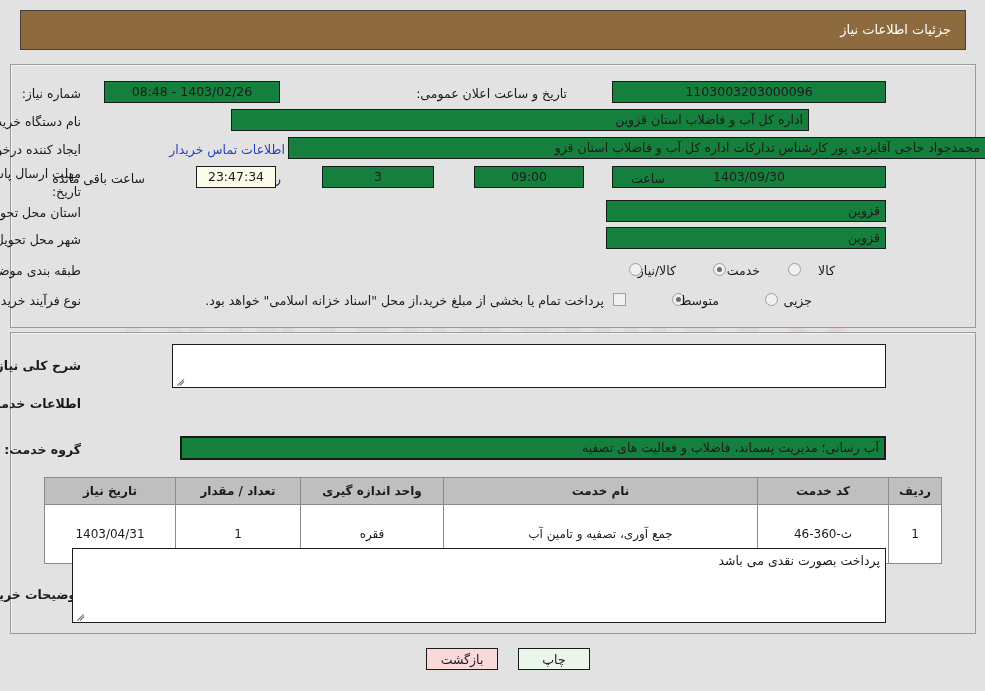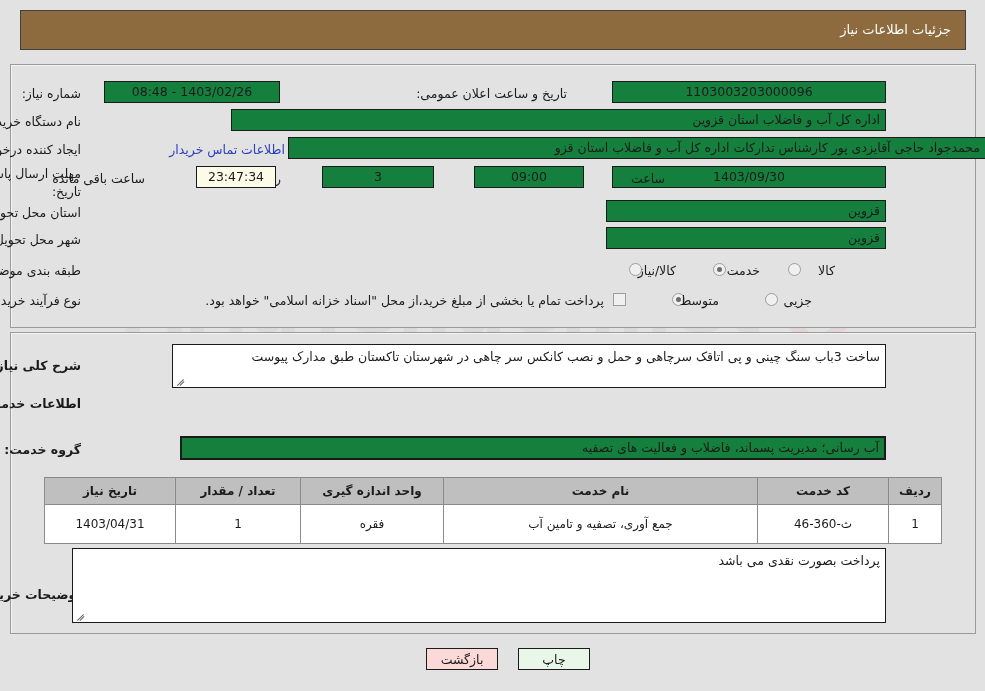--- a/index.html
+++ b/index.html
@@ -200,21 +200,21 @@
     font-size: 12px;
     height: 26px;
     padding: 0 6px;
     color: #1b1b1b;
     white-space: nowrap;
   }
   .tbl td {
     background: #ffffff;
     border: 1px solid #8a8a8a;
     height: 26px;
-    padding: 6px 6px;
+    padding: 16px 6px;
     text-align: center;
     color: #1b1b1b;
     white-space: nowrap;
   }
   .tbl td.ltr { direction: ltr; }
 
   
   .btn {
     position: absolute;
     box-sizing: border-box;
@@ -244,21 +244,21 @@
 </div>
 
 <div class="panel" id="panel-top"></div>
 
 <div class="label" style="right:904px; top:86px;">شماره نیاز:</div>
 <div class="field center" style="left:612px; top:81px; width:274px; height:22px;">1103003203000096</div>
 <div class="label" style="right:418px; top:86px;">تاریخ و ساعت اعلان عمومی:</div>
 <div class="field center" style="left:104px; top:81px; width:176px; height:22px;">1403/02/26 - 08:48</div>
 
 <div class="label" style="right:904px; top:114px;">نام دستگاه خریدار:</div>
-<div class="field rtl" style="left:231px; top:109px; width:655px; height:22px;">اداره کل آب و فاضلاب استان قزوین</div>
+<div class="field rtl" style="left:231px; top:109px; width:578px; height:22px;">اداره کل آب و فاضلاب استان قزوین</div>
 
 <div class="label" style="right:904px; top:142px;">ایجاد کننده درخواست:</div>
 <div class="field rtl" style="left:288px; top:137px; width:698px; height:22px;">محمدجواد حاجی آقایزدی پور کارشناس تدارکات اداره کل آب و فاضلاب استان قزو</div>
 <div class="link" style="right:700px; top:142px;">اطلاعات تماس خریدار</div>
 
 <div class="label" style="right:904px; top:166px;">مهلت ارسال پاسخ: تا</div>
 <div class="label" style="right:904px; top:184px;">تاریخ:</div>
 <div class="field center" style="left:612px; top:166px; width:274px; height:22px;">1403/09/30</div>
 <div class="label" style="right:320px; top:171px;">ساعت</div>
 <div class="field center" style="left:474px; top:166px; width:110px; height:22px;">09:00</div>
@@ -286,21 +286,20 @@
 <div class="label" style="right:173px; top:293px;">جزیی</div>
 <div class="radio checked" style="left:672px; top:293px;"></div>
 <div class="label" style="right:266px; top:293px;">متوسط</div>
 <div class="checkbox" style="left:613px; top:293px;"></div>
 <div class="label" style="right:381px; top:293px;">پرداخت تمام یا بخشی از مبلغ خرید،از محل "اسناد خزانه اسلامی" خواهد بود.</div>
 
 <div class="panel" id="panel-mid"></div>
 
 <div class="label bold" style="right:904px; top:358px;">شرح کلی نیاز:</div>
 <div class="textarea" style="left:172px; top:344px; width:714px; height:44px;">
-  <span>ساخت  3باب سنگ چینی و پی اتاقک سرچاهی و حمل و نصب کانکس  سر چاهی در شهرستان تاکستان طبق مدارک پیوست</span>
   <span class="resize-grip"></span>
 </div>
 
 <div class="label bold" style="right:904px; top:396px;">اطلاعات خدمات مورد نیاز</div>
 
 <div class="label bold" style="right:904px; top:442px;">گروه خدمت:</div>
 <div class="field rtl" style="left:180px; top:436px; width:706px; height:24px; border-width:2px;">آب رسانی؛ مدیریت پسماند، فاضلاب و فعالیت های تصفیه</div>
 
 <table class="tbl">
   <thead>

